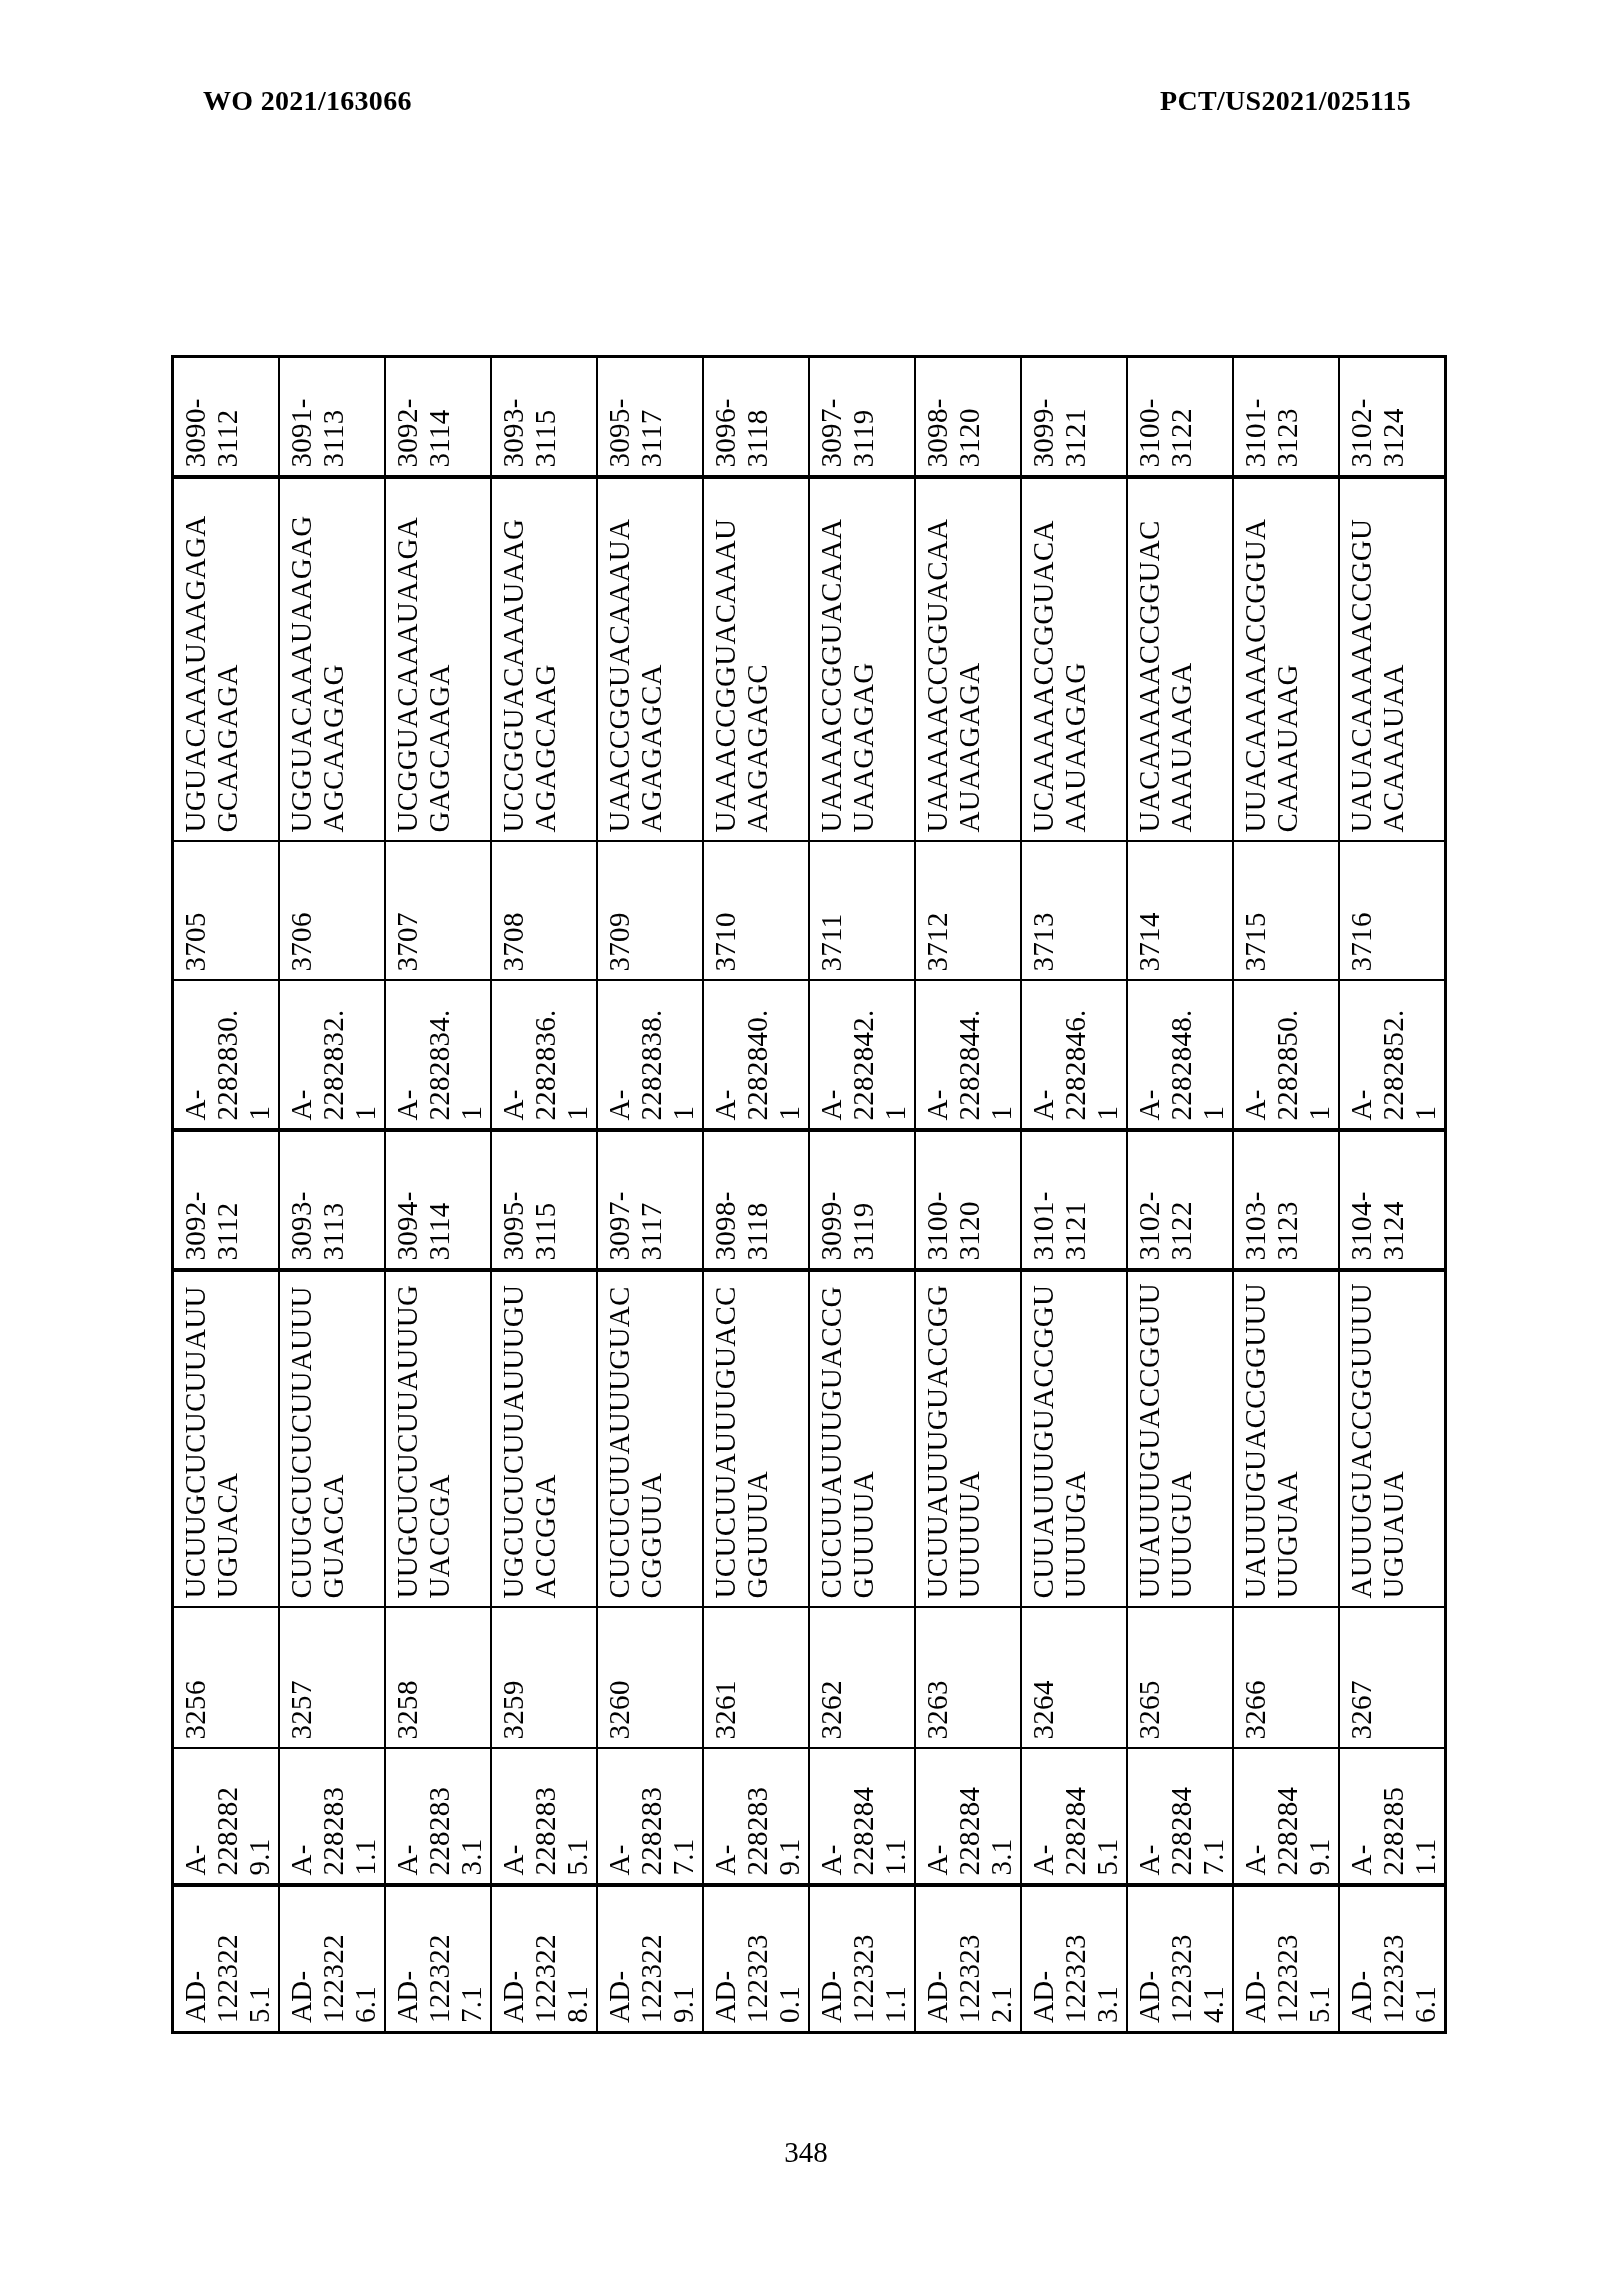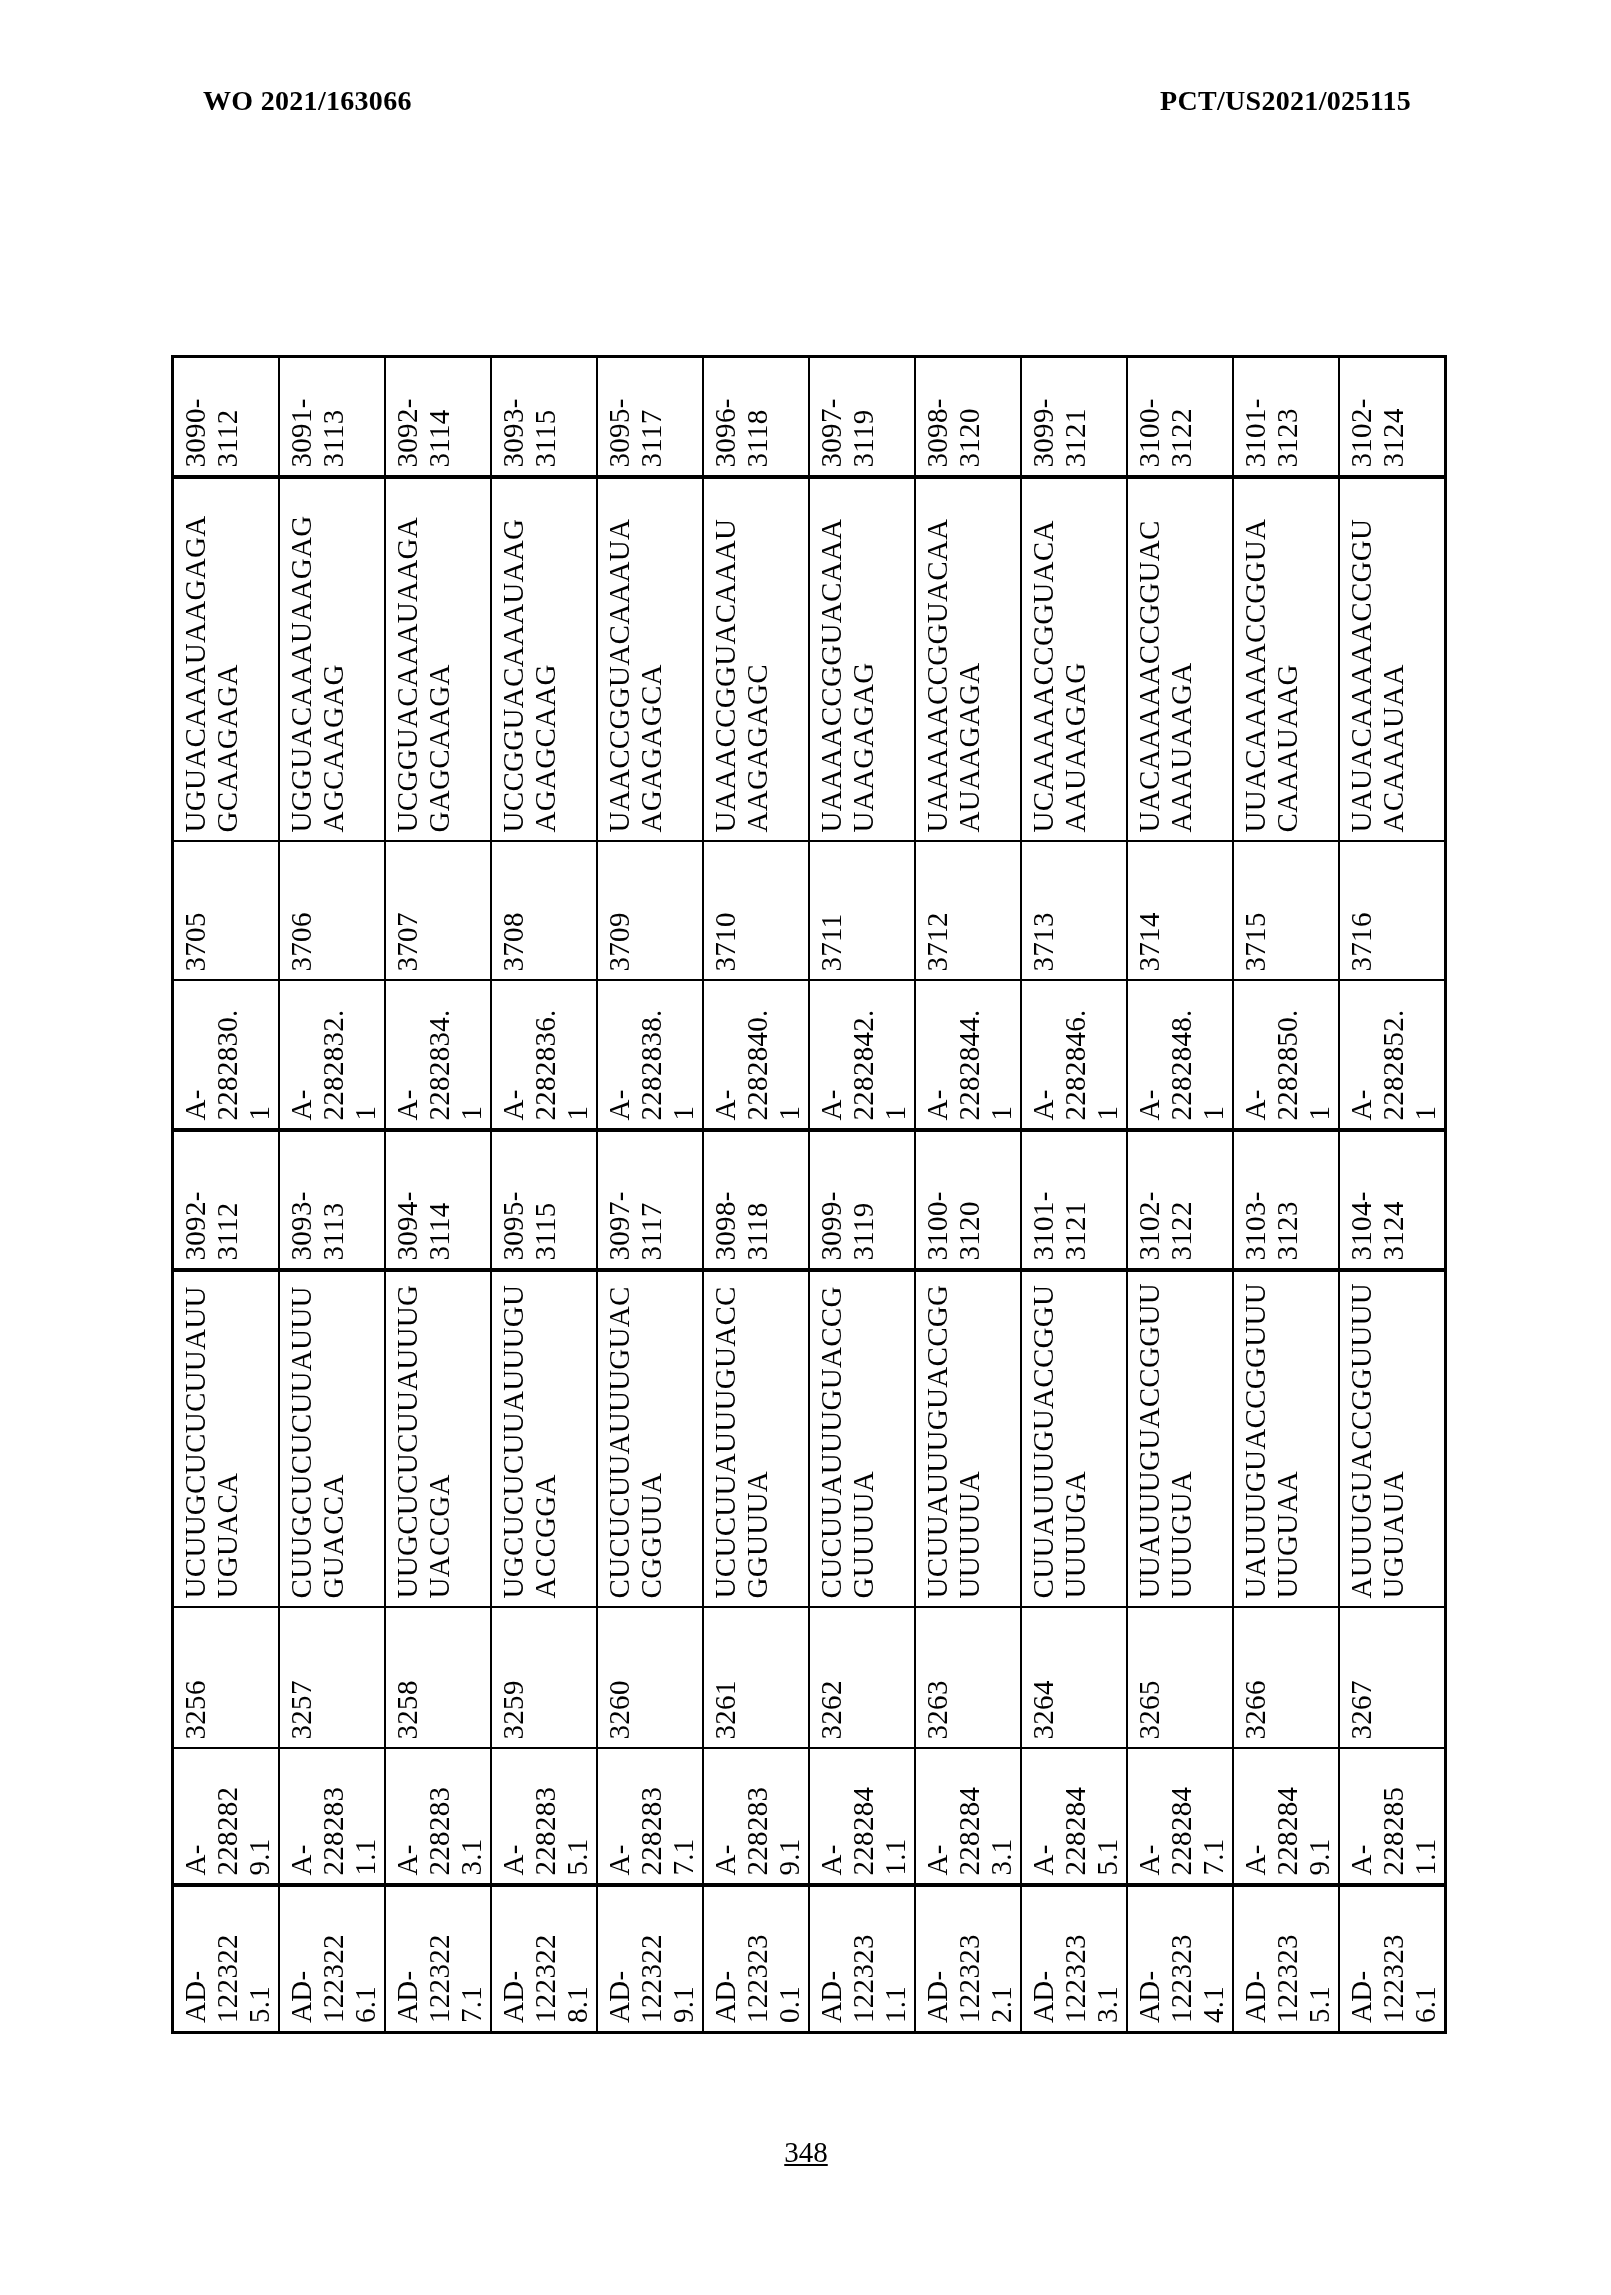--- a/index.html
+++ b/index.html
@@ -18,21 +18,21 @@
     white-space: nowrap;
   }
   .hdr-right {
     position: absolute; right: 229px; top: 85px;
     font-size: 28px; font-weight: bold; letter-spacing: 0.3px;
     white-space: nowrap;
   }
 
   .page-num {
     position: absolute; left: 0; top: 2136px; width: 1612px;
-    text-align: center; font-size: 29px; text-decoration: underline;
+    text-align: center; font-size: 29px;
   }
 
   
   .table-footprint {
     position: absolute; left: 171px; top: 359px;
     width: 1279px; height: 1675px;
   }
   
   .rot {
     width: 1675px; height: 1279px;

